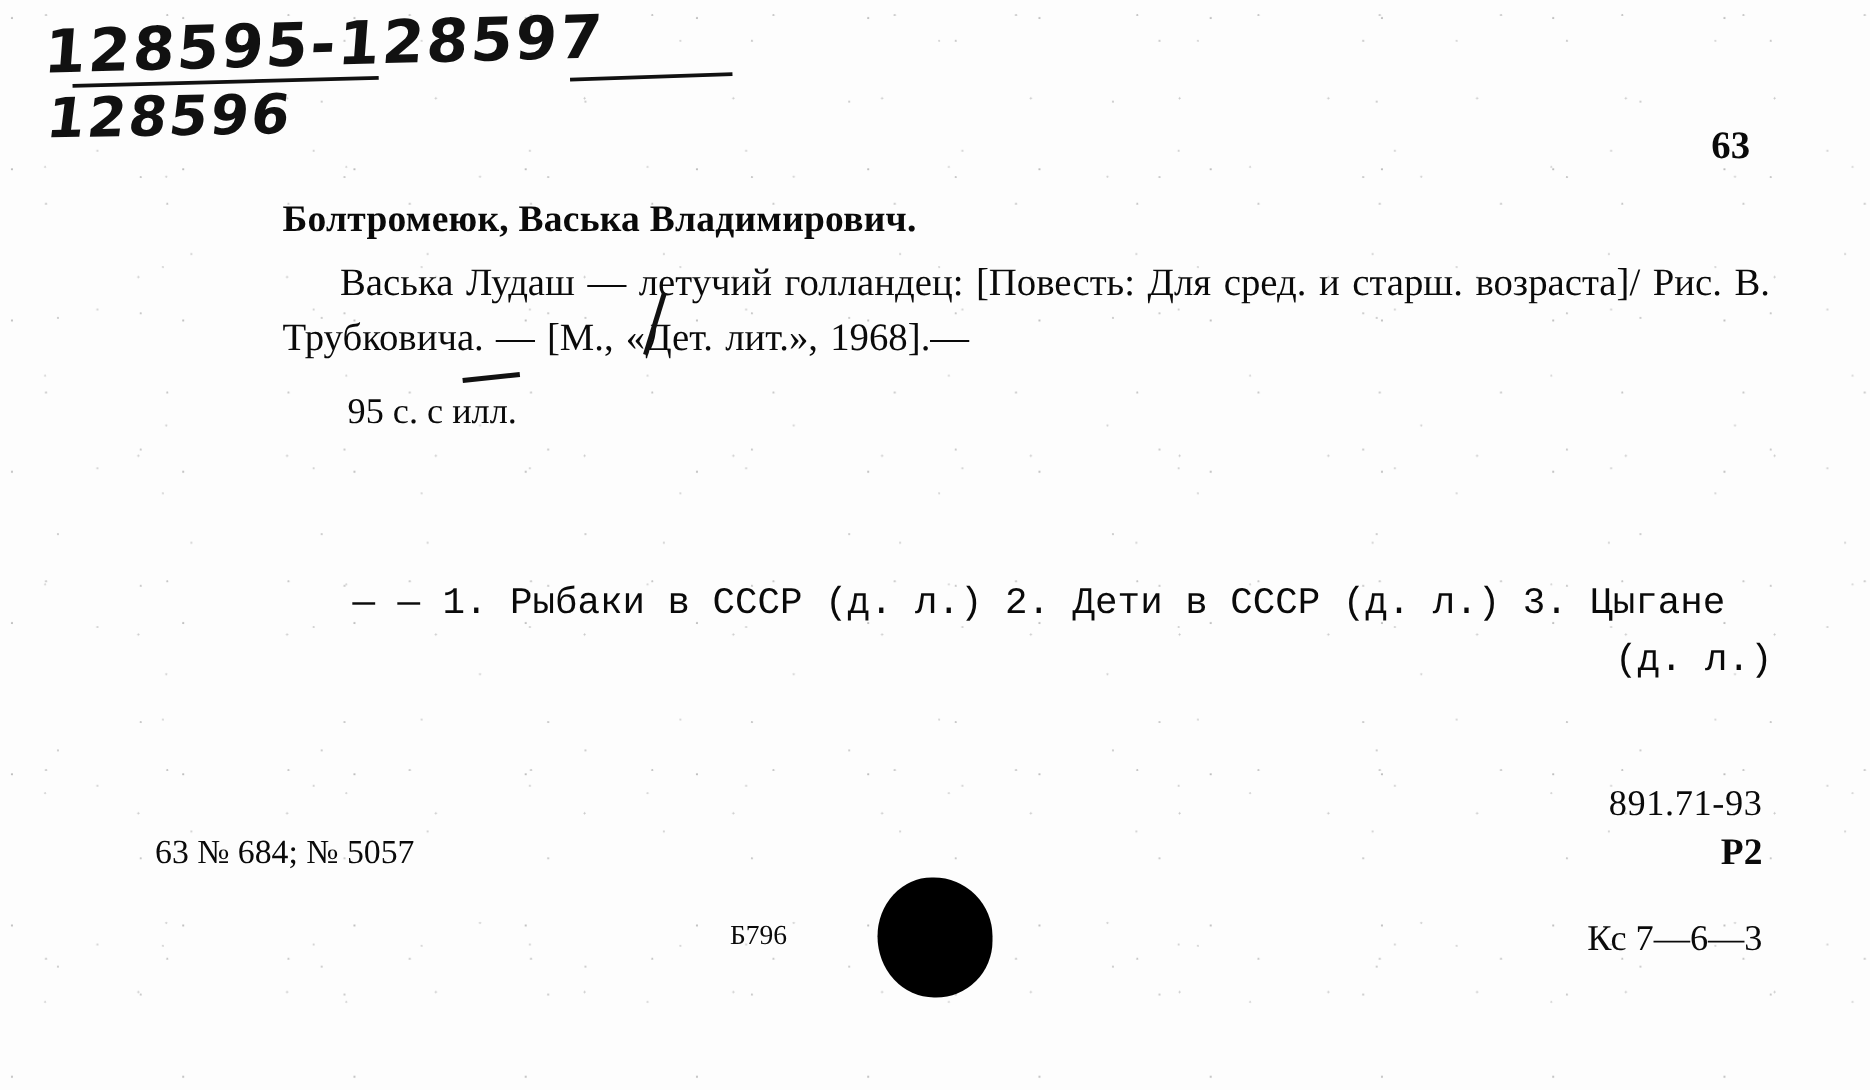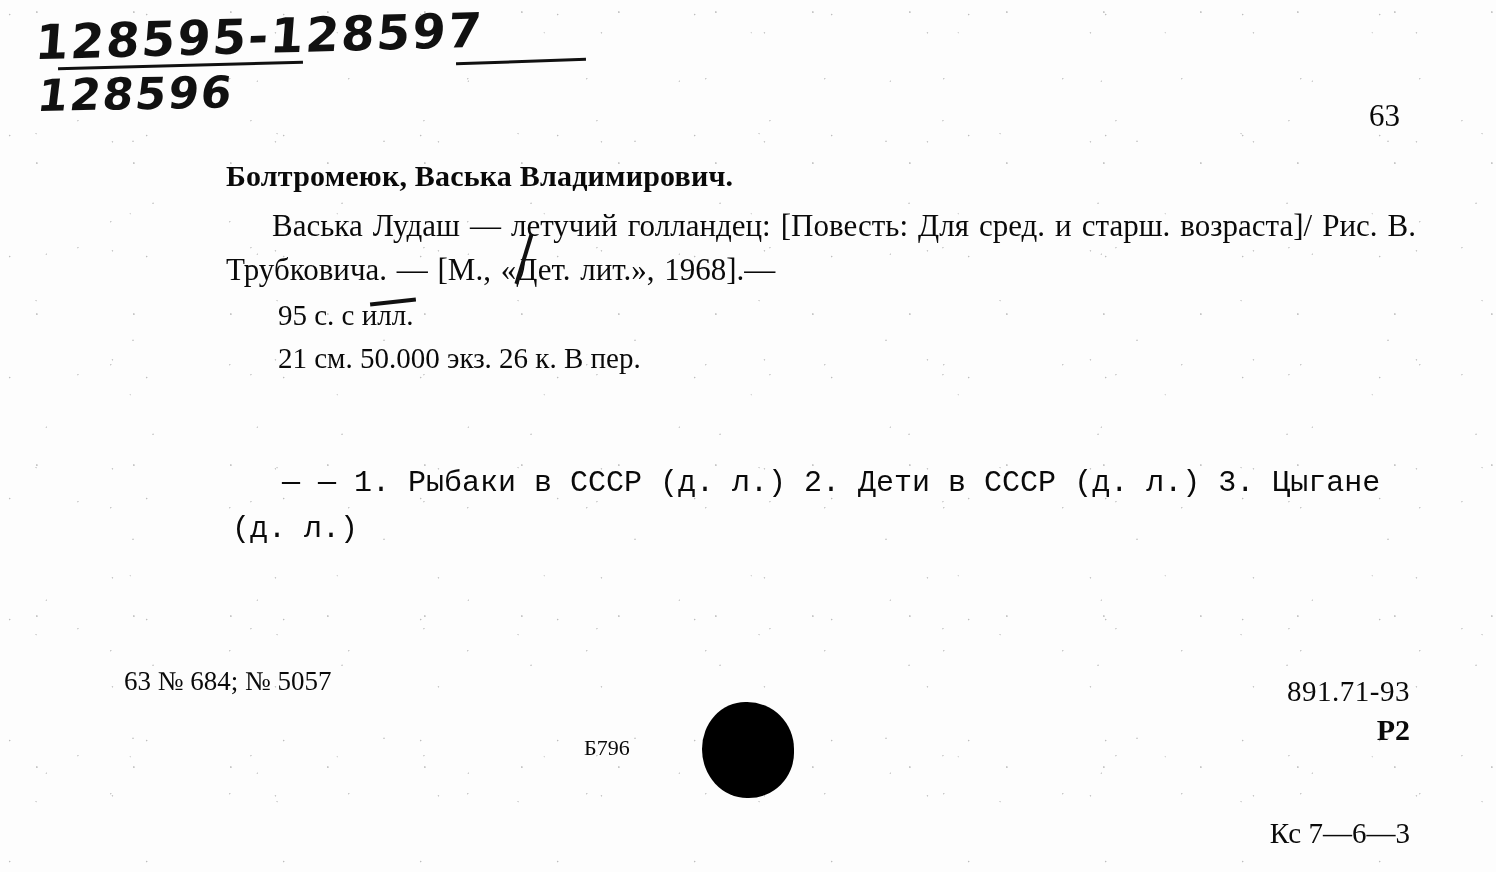--- a/index.html
+++ b/index.html
@@ -78,21 +78,21 @@
     background: #111;
     transform: rotate(-2deg);
   }
 
   
   #page-number {
     position: absolute;
     right: 96px;
     top: 98px;
     font-family: "Liberation Serif", serif;
-    font-weight: 400;
+    font-weight: 700;
     font-size: 31px;
   }
 
   
   #record {
     position: absolute;
     left: 226px;
     top: 155px;
     width: 1190px;
     font-size: 31px;
@@ -107,21 +107,21 @@
     margin-top: 6px;
     text-align: justify;
     text-align-last: left;
     word-spacing: 2px;
   }
   #title-block .indent {
     display: inline-block;
     width: 46px;
   }
   .phys {
-    margin-top: 2px;
+    margin-top: 16px;
     padding-left: 52px;
     font-size: 29px;
     line-height: 1.42;
   }
 
   
   .pen-slash {
     position: absolute;
     left: 522px;
     top: 233px;
@@ -150,41 +150,42 @@
     line-height: 1.45;
     font-family: Liberation Mono, monospace;
   }
   #subjects .lead {
     display: inline-block;
     width: 50px;
   }
   #subjects .cont {
     display: block;
     margin-top: 2px;
+    text-align: right;
   }
 
   
   #footer {
     position: absolute;
     left: 0;
     right: 0;
     top: 615px;
     height: 180px;
   }
   #class-right {
     position: absolute;
     right: 86px;
     top: 10px;
     text-align: right;
     font-size: 29px;
     line-height: 1.25;
   }
-  #class-right .udc { letter-spacing: 0.5px; margin-top: 48px; }
+  #class-right .udc { letter-spacing: 0.5px; }
   #class-right .r2 { font-weight: 700; font-size: 30px; margin-top: 2px; }
-  #class-right .ks { margin-top: 66px; font-size: 29px; }
+  #class-right .ks { margin-top: 32px; font-size: 29px; }
 
   #footer-left {
     position: absolute;
     left: 124px;
     top: 48px;
     font-size: 27px;
     line-height: 1.35;
   }
   #footer-left .l1 { padding-left: 62px; }
   #footer-left .l2 { padding-left: 0px; }
@@ -218,21 +219,20 @@
     <div class="hw-strike"></div>
     <div class="hw-strike-2"></div>
   </div>
 
   <div id="page-number">63</div>
 
   <div id="record">
     <div id="author">Болтромеюк, Васька Владимирович.</div>
     <div id="title-block"><span class="indent"></span><span>Васька Лудаш — летучий голландец: [Повесть: Для сред. и старш. возраста]/ Рис. В. Трубковича. — [М., «Дет. лит.», 1968].—</span></div>
     <div class="phys">95 с. с илл.</div>
-    <div class="phys">21 см. 50.000 экз. 26 к. В пер.</div>
   </div>
 
   <div class="pen-slash"></div>
   <div class="pen-dash"></div>
 
   <div id="subjects">
     <span class="lead"></span><span>— — 1. Рыбаки в СССР (д. л.) 2. Дети в СССР (д. л.) 3. Цыгане</span>
     <span class="cont">(д. л.)</span>
   </div>
 

